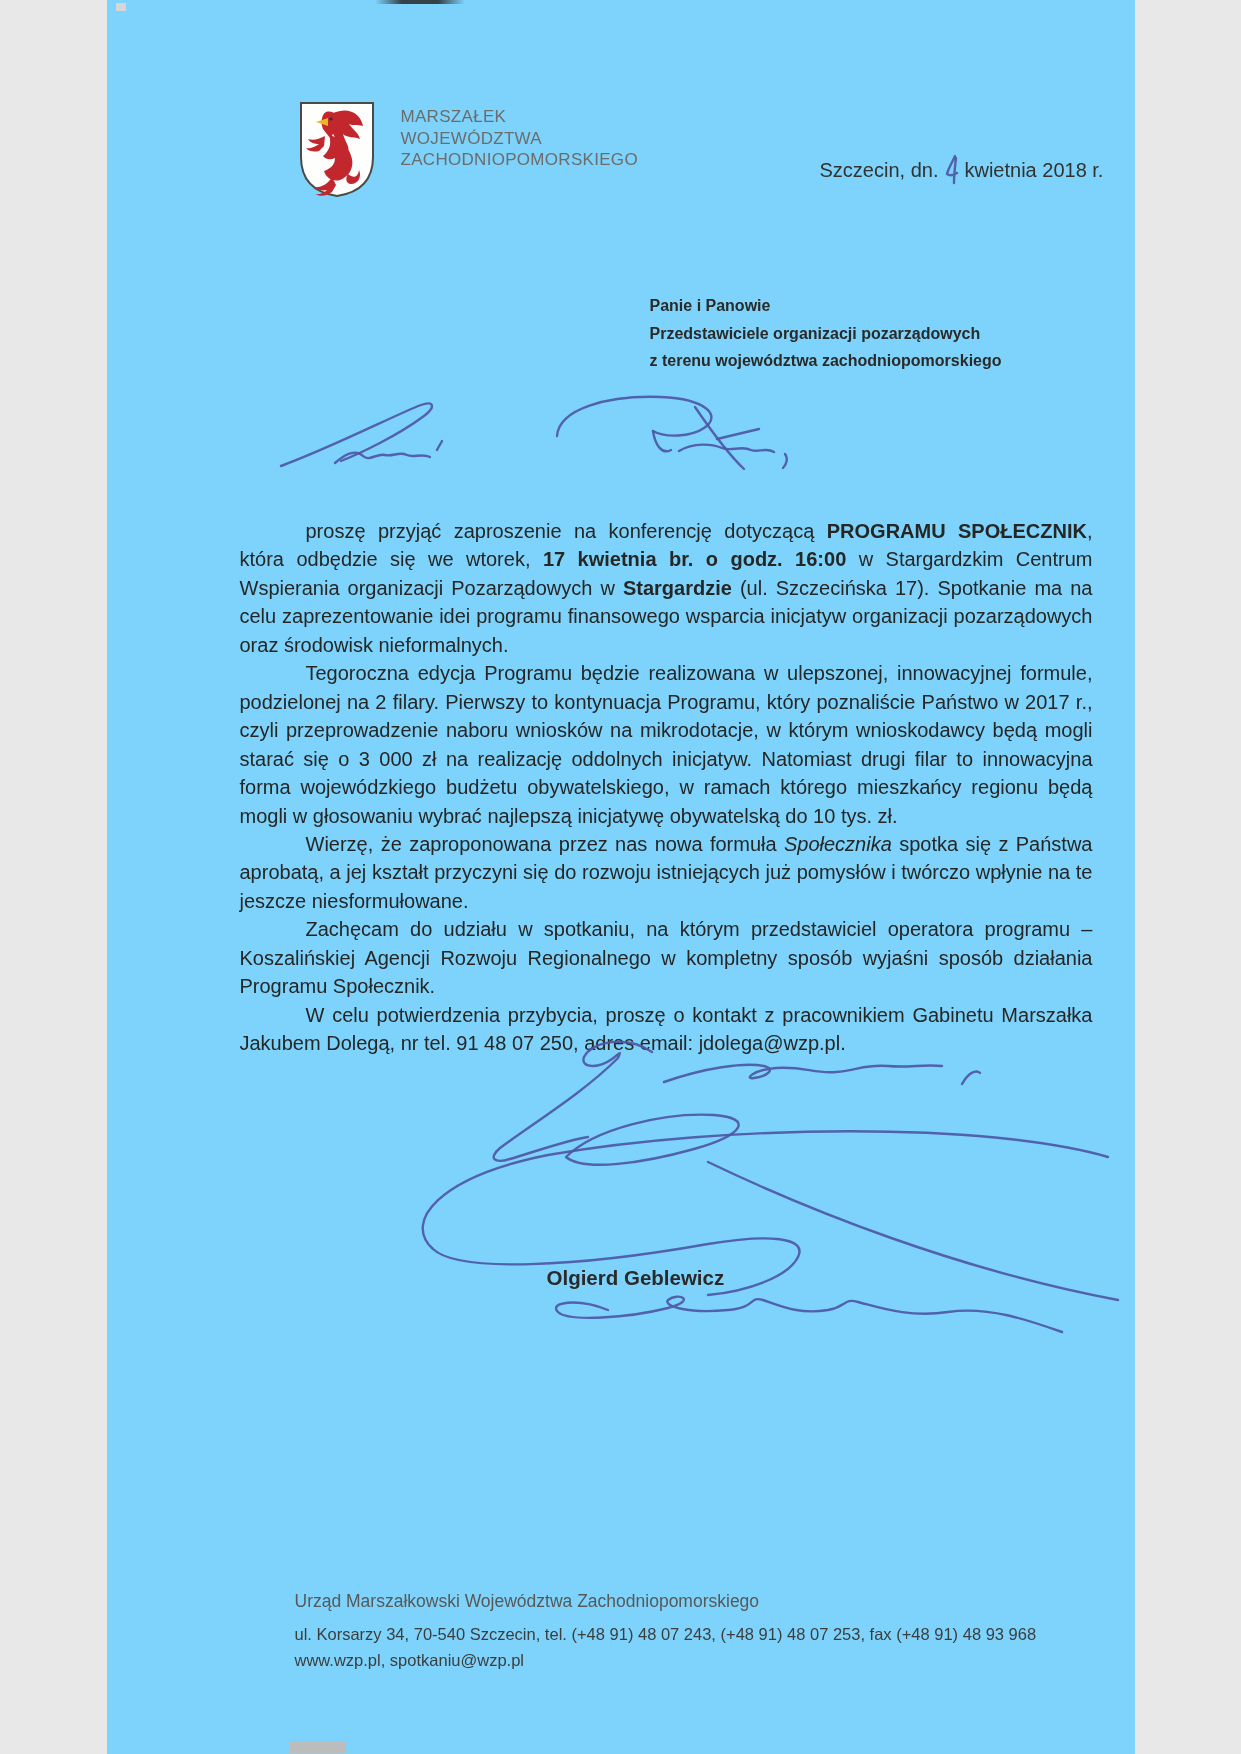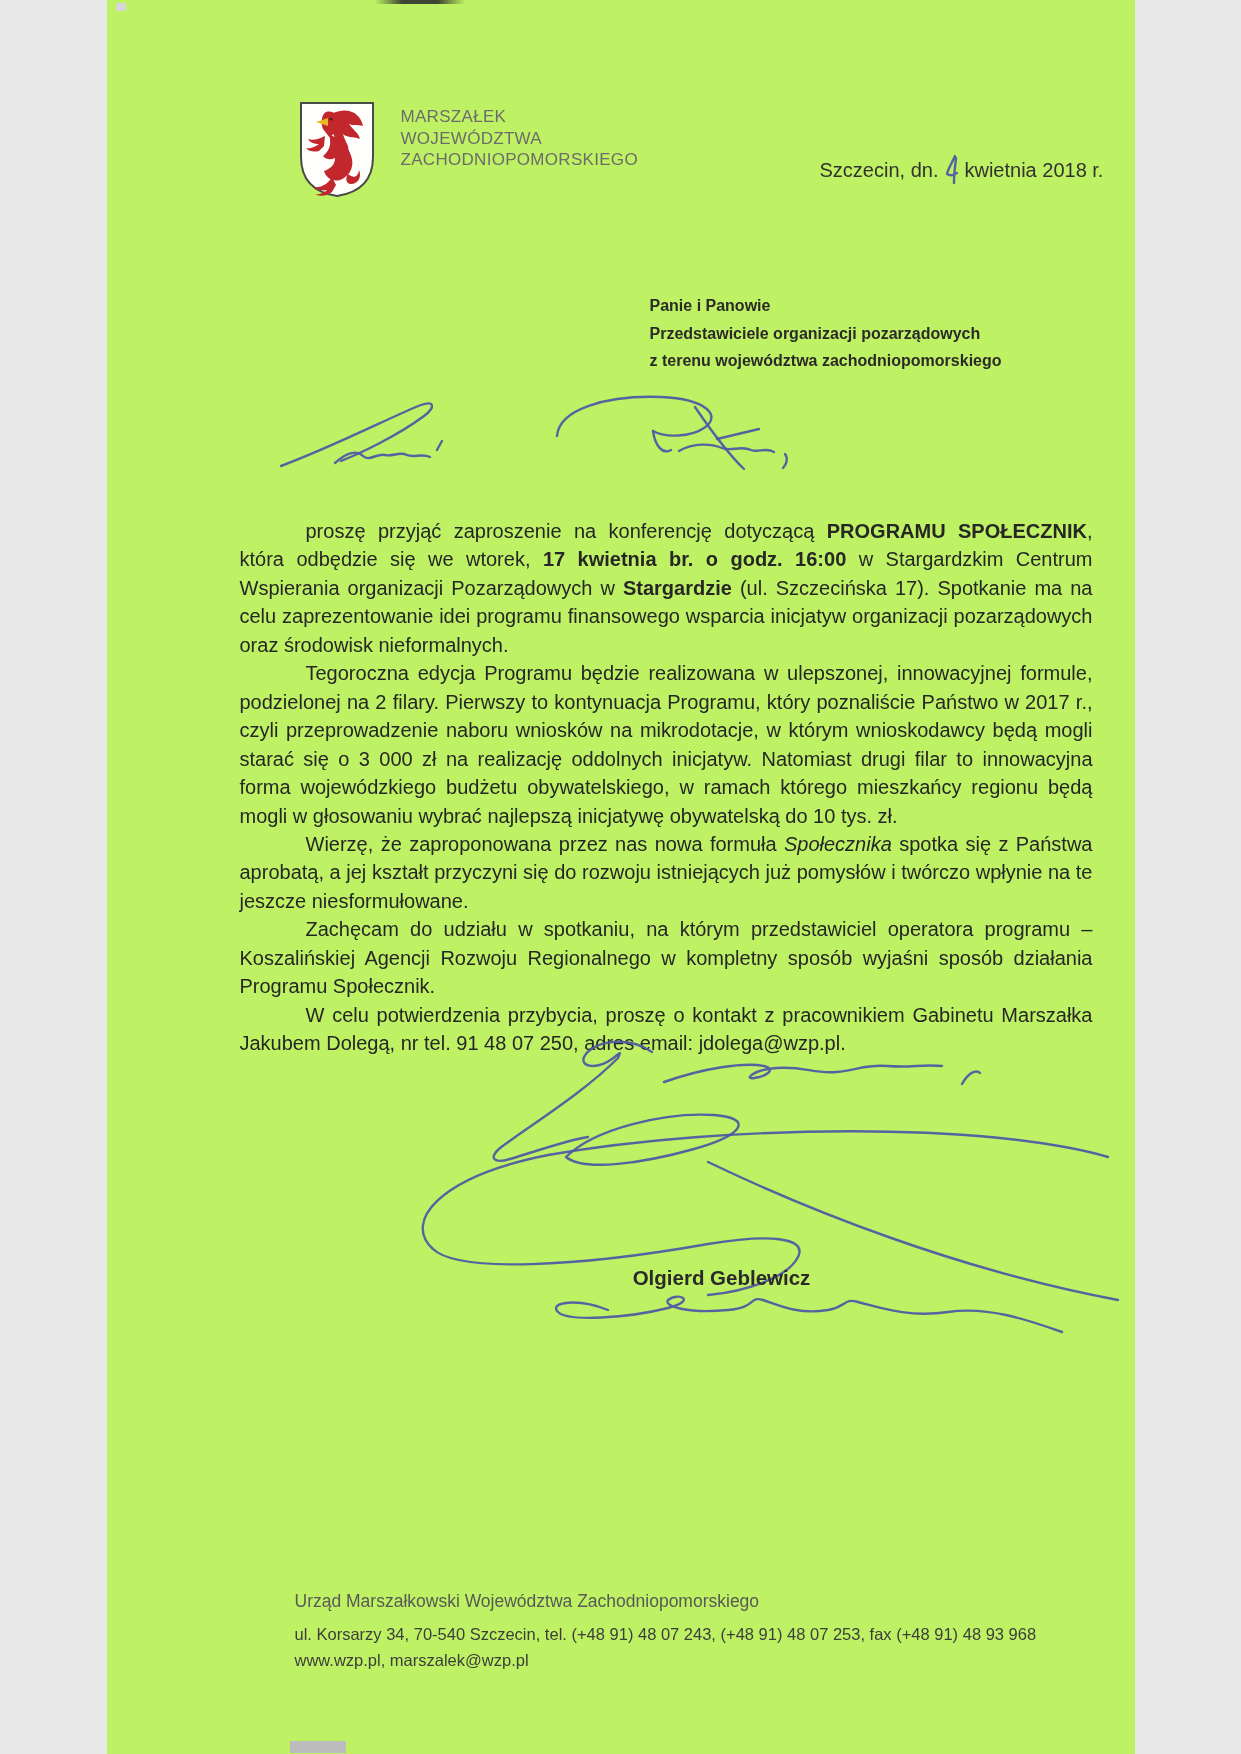--- a/index.html
+++ b/index.html
@@ -1,18 +1,18 @@
 <!DOCTYPE html>
 <html lang="pl"><head>
 <meta charset="utf-8">
 <style>
   html,body{margin:0;padding:0;background:#e8e8e8;}
   .page{
     position:relative;width:1028px;height:1754px;margin:0 auto;
-    background:#bef264;overflow:hidden;
+    background:#7dd3fc;overflow:hidden;
     font-family:"Liberation Sans","DejaVu Sans",sans-serif;
     color:#262625;
   }
   
   .scan-top{position:absolute;left:268px;top:0;width:90px;height:4px;
     background:linear-gradient(90deg,rgba(40,40,40,0),rgba(40,40,40,.85) 30%,rgba(40,40,40,.85) 70%,rgba(40,40,40,0));}
   .scan-speck{position:absolute;left:9px;top:3px;width:10px;height:8px;background:#d6d6d6;}
   .scan-bottom{position:absolute;left:183px;top:1741px;width:56px;height:12px;background:#bcbcbc;}
 
   
@@ -32,21 +32,21 @@
   .ink{stroke:#4e57a5;stroke-width:2.4;fill:none;stroke-linecap:round;stroke-linejoin:round;opacity:.92;}
 
   
   .body-text{position:absolute;left:133px;top:517px;width:853px;font-size:20px;
     line-height:28.45px;color:#262625;}
   .body-text p{margin:0;text-align:justify;text-align-last:left;text-indent:66px;}
   .body-text .b{font-weight:bold;}
   .body-text .i{font-style:italic;}
 
   
-  .signer-name{position:absolute;left:440px;top:1266px;width:350px;text-align:center;
+  .signer-name{position:absolute;left:440px;top:1266px;width:350px;
     font-size:20.5px;font-weight:bold;color:#2b2a28;}
 
   
   .footer{position:absolute;left:188px;top:1591px;}
   .footer-title{font-size:17.5px;font-weight:normal;color:#585857;margin:0 0 9px 0;}
   .footer-line{font-size:16.5px;color:#3d3d3c;line-height:26px;margin:0;}
 </style>
 </head>
 <body>
 
@@ -120,16 +120,16 @@
       <path class="ink" d="M306,130 C406,178 556,238 716,268"></path>
       <path class="ink" d="M206,278 C176,266 146,270 156,280 C166,290 226,286 266,276 C296,268 276,260 266,268 C261,274 286,282 326,278 C356,275 346,264 361,268 C376,273 396,283 426,278 C446,274 441,266 456,270 C476,275 506,286 546,280 C586,274 626,288 660,300"></path>
     </svg>
   </div>
 
   <div class="signer-name">Olgierd Geblewicz</div>
 
   <div class="footer">
     <p class="footer-title">Urząd Marszałkowski Województwa Zachodniopomorskiego</p>
     <p class="footer-line">ul. Korsarzy 34, 70-540 Szczecin, tel. (+48 91) 48 07 243, (+48 91) 48 07 253, fax (+48 91) 48 93 968</p>
-    <p class="footer-line">www.wzp.pl, marszalek@wzp.pl</p>
+    <p class="footer-line">www.wzp.pl, spotkaniu@wzp.pl</p>
   </div>
 
 </div>
 
 </body></html>

